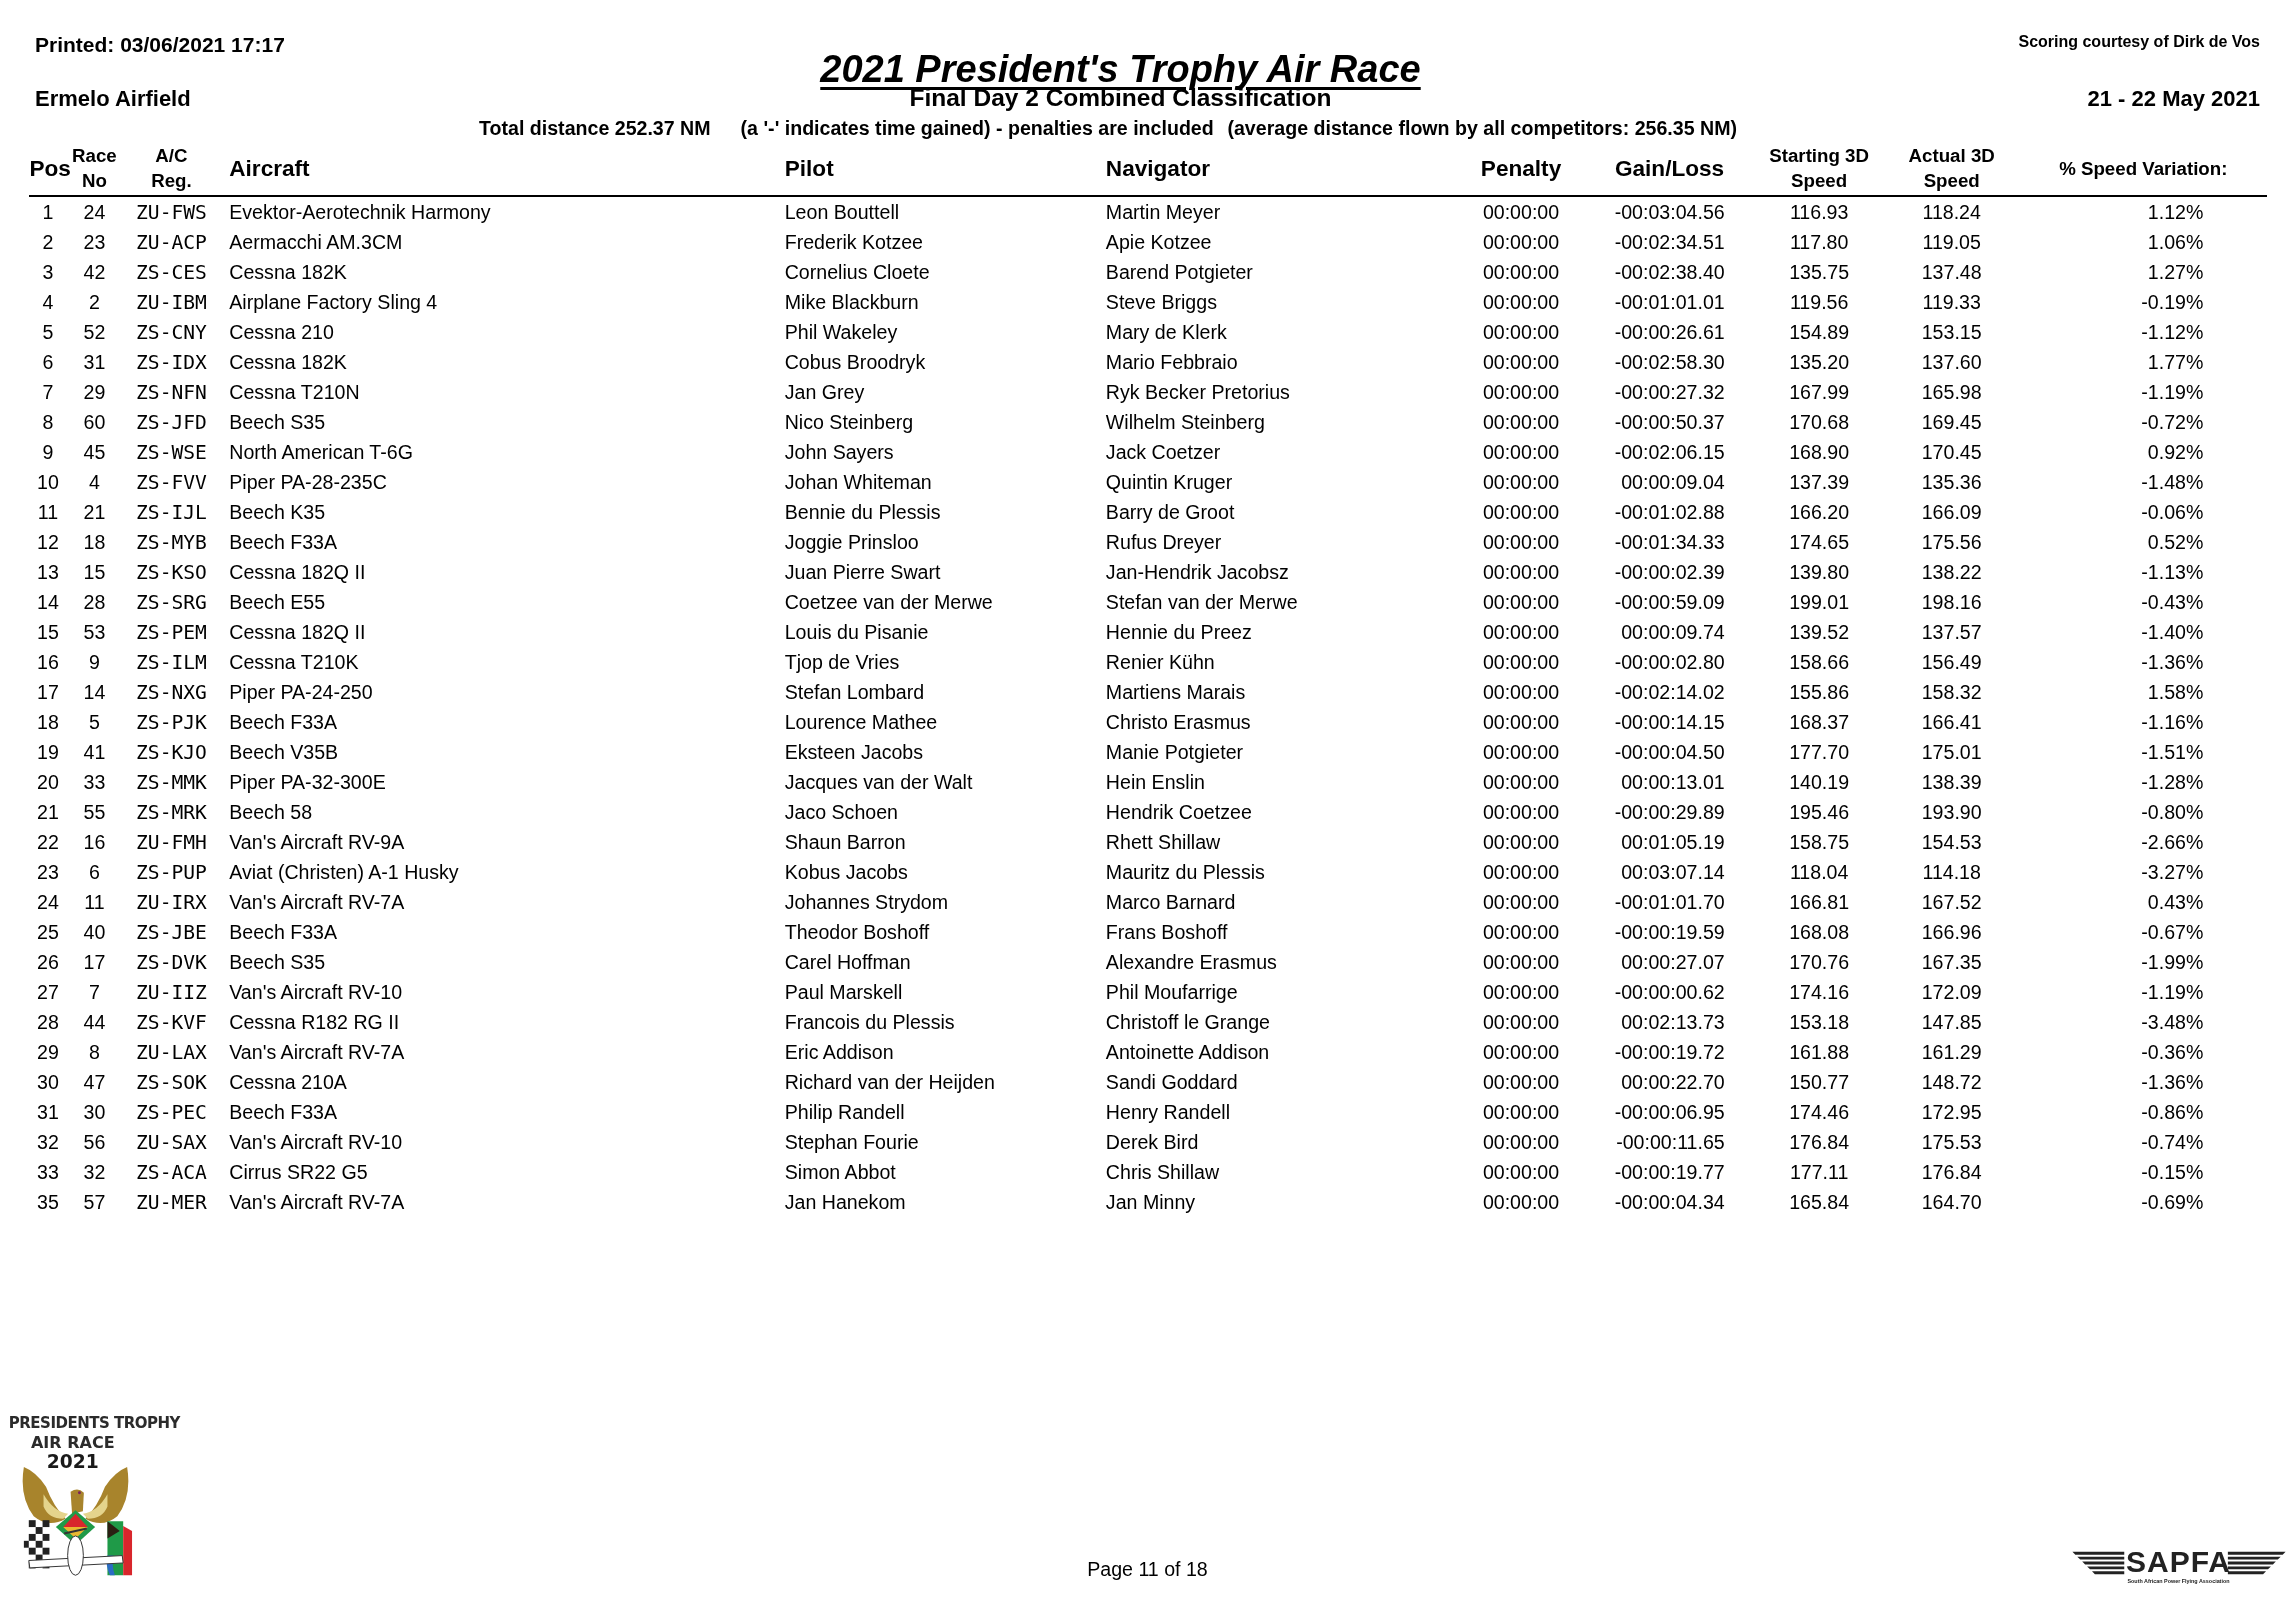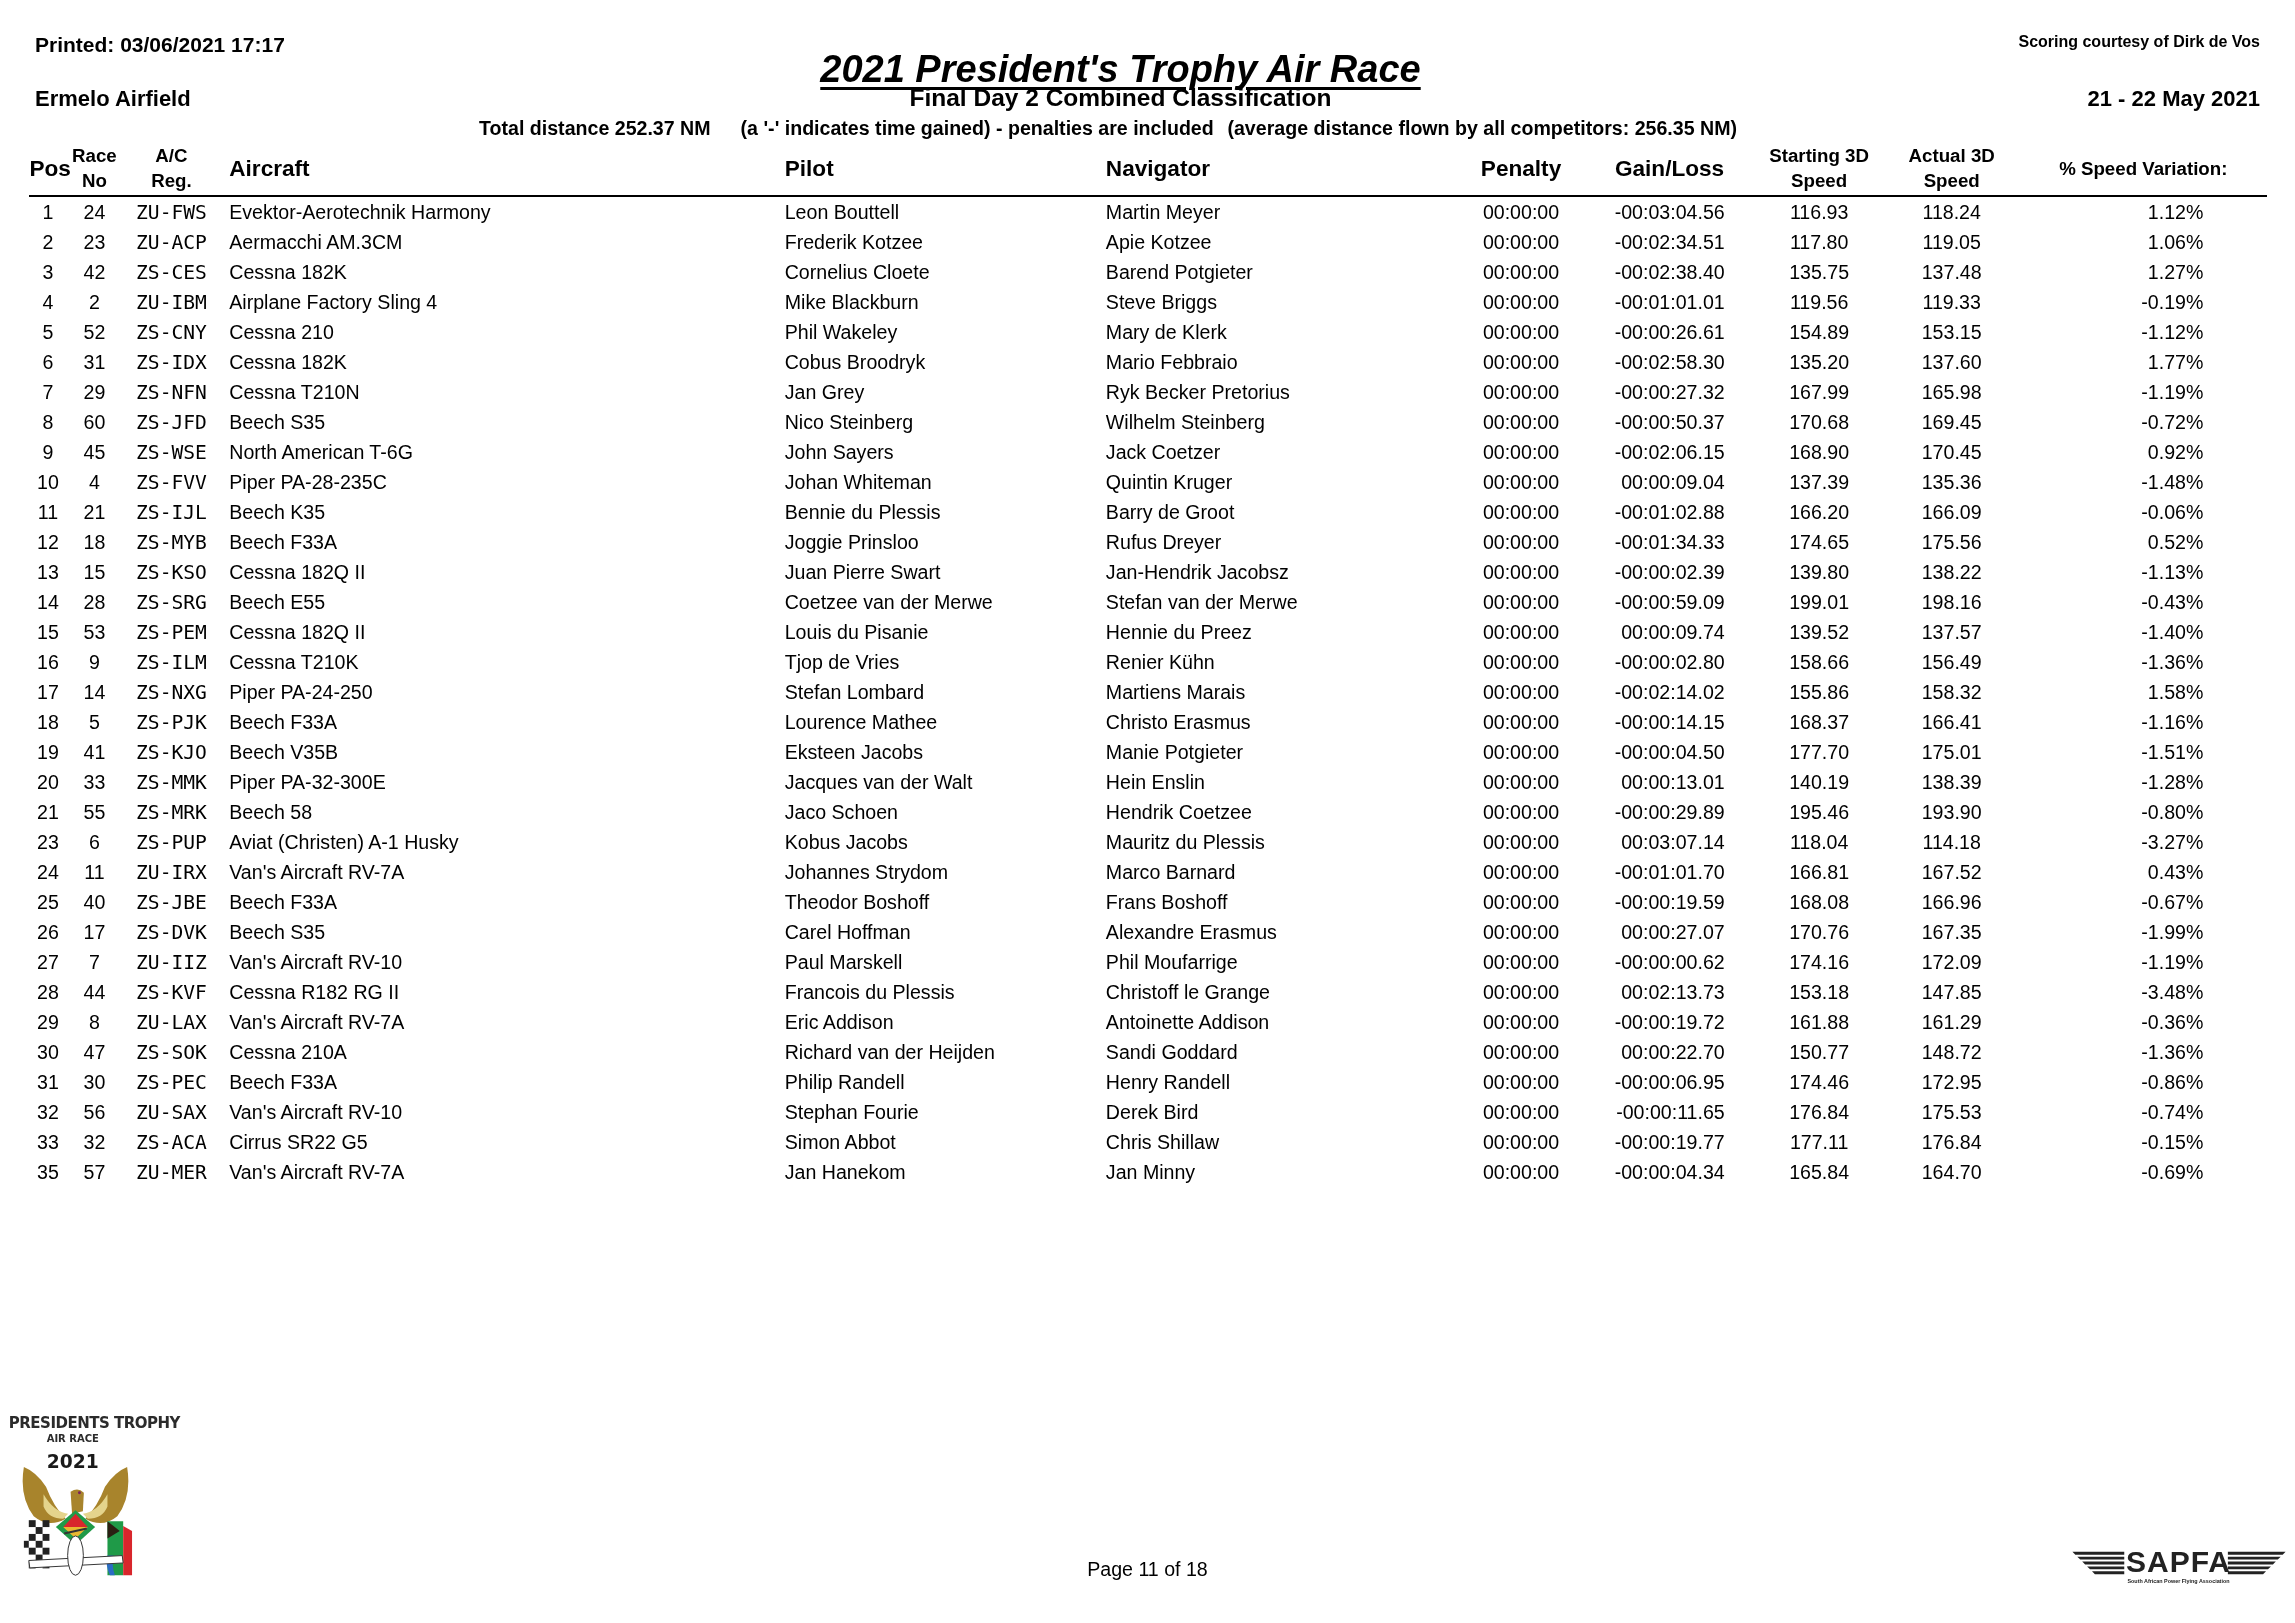--- a/index.html
+++ b/index.html
@@ -357,20 +357,33 @@
         <td class="l" style="padding-left:8.8px">Beech 58</td>
         <td class="l">Jaco Schoen</td>
         <td class="l">Hendrik Coetzee</td>
         <td class="c">00:00:00</td>
         <td class="r" style="padding-right:29.4px">-00:00:29.89</td>
         <td class="c">195.46</td>
         <td class="c">193.90</td>
         <td class="r" style="padding-right:64px">-0.80%</td>
       </tr>
       <tr>
+        <td class="c">22</td>
+        <td class="c">16</td>
+        <td class="c mono">ZU-FMH</td>
+        <td class="l" style="padding-left:8.8px">Van's Aircraft RV-9A</td>
+        <td class="l">Shaun Barron</td>
+        <td class="l">Rhett Shillaw</td>
+        <td class="c">00:00:00</td>
+        <td class="r" style="padding-right:29.4px">00:01:05.19</td>
+        <td class="c">158.75</td>
+        <td class="c">154.53</td>
+        <td class="r" style="padding-right:64px">-2.66%</td>
+      </tr>
+      <tr>
         <td class="c">23</td>
         <td class="c">6</td>
         <td class="c mono">ZS-PUP</td>
         <td class="l" style="padding-left:8.8px">Aviat (Christen) A-1 Husky</td>
         <td class="l">Kobus Jacobs</td>
         <td class="l">Mauritz du Plessis</td>
         <td class="c">00:00:00</td>
         <td class="r" style="padding-right:29.4px">00:03:07.14</td>
         <td class="c">118.04</td>
         <td class="c">114.18</td>
@@ -517,21 +530,21 @@
         <td class="r" style="padding-right:29.4px">-00:00:04.34</td>
         <td class="c">165.84</td>
         <td class="c">164.70</td>
         <td class="r" style="padding-right:64px">-0.69%</td>
       </tr>
     </tbody>
 </table>
 
 <div class="abs logo-left">
   <div class="logo-text" style="top:1px;font-size:15px;letter-spacing:-0.5px;">PRESIDENTS TROPHY</div>
-  <div class="logo-text" style="top:19.6px;font-size:10px;">AIR RACE</div>
+  <div class="logo-text" style="top:19.6px;font-size:16px;">AIR RACE</div>
   <div class="logo-text" style="top:38px;font-size:18.7px;color:#1a1a1a;">2021</div>
   <svg width="133" height="177" viewBox="0 0 270 360" style="position:absolute;left:0;top:0;">
 
     <path d="M30 110 Q20 170 50 210 Q80 235 115 215 Q90 190 75 150 Q55 120 30 110 Z" fill="#a8842c"></path>
     <path d="M240 110 Q250 170 220 210 Q190 235 155 215 Q180 190 195 150 Q215 120 240 110 Z" fill="#a8842c"></path>
     <path d="M70 165 Q90 200 120 205 L110 215 Q80 215 70 190 Z" fill="#e4d48c"></path>
     <path d="M200 165 Q180 200 150 205 L160 215 Q190 215 200 190 Z" fill="#e4d48c"></path>
 
     <path d="M125 160 Q140 150 152 162 L150 200 L128 205 Z" fill="#a8842c"></path>
     <circle cx="143" cy="162" r="3" fill="#7a1f5a"></circle>

